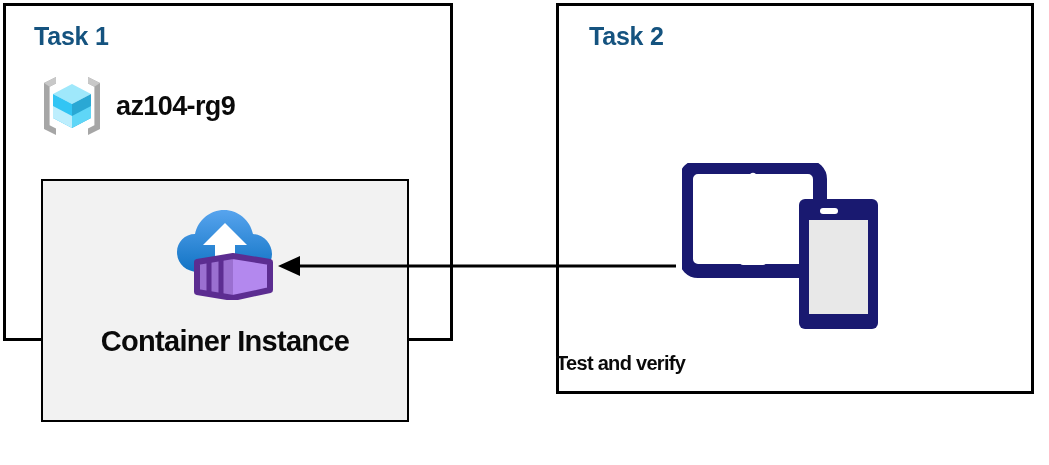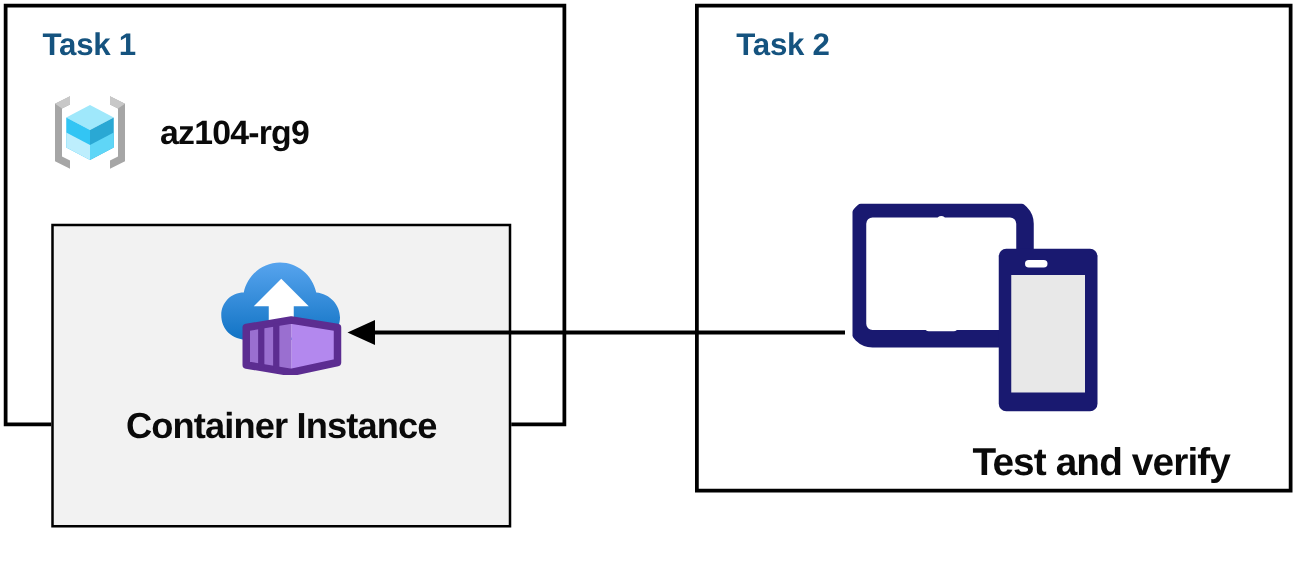--- a/index.html
+++ b/index.html
@@ -39,21 +39,21 @@
   #panel-task1 .panel-title { left: 28px; top: 16px; }
   #panel-task2 .panel-title { left: 30px; top: 16px; }
 
   
   #rg-row {
     position: absolute;
     left: 30px;
     top: 64px;
     display: flex;
     align-items: center;
-    gap: 20px;
+    gap: 8px;
   }
   #rg-icon { width: 72px; height: 72px; display: block; }
   #rg-label {
     font-size: 27px;
     font-weight: bold;
     color: #0a0a0a;
     letter-spacing: -0.6px;
     white-space: nowrap;
   }
 
@@ -97,22 +97,22 @@
     top: 163px;
     width: 200px;
     height: 170px;
     display: block;
   }
   #devices-label {
     position: absolute;
     left: 556px;
     top: 352px;
     width: 428px;
-    text-align: right;
-    font-size: 31px;
+    text-align: left;
+    font-size: 20px;
     font-weight: bold;
     color: #0a0a0a;
     letter-spacing: -0.7px;
     white-space: nowrap;
   }
 
   
   #flow-arrow {
     position: absolute;
     left: 270px;

